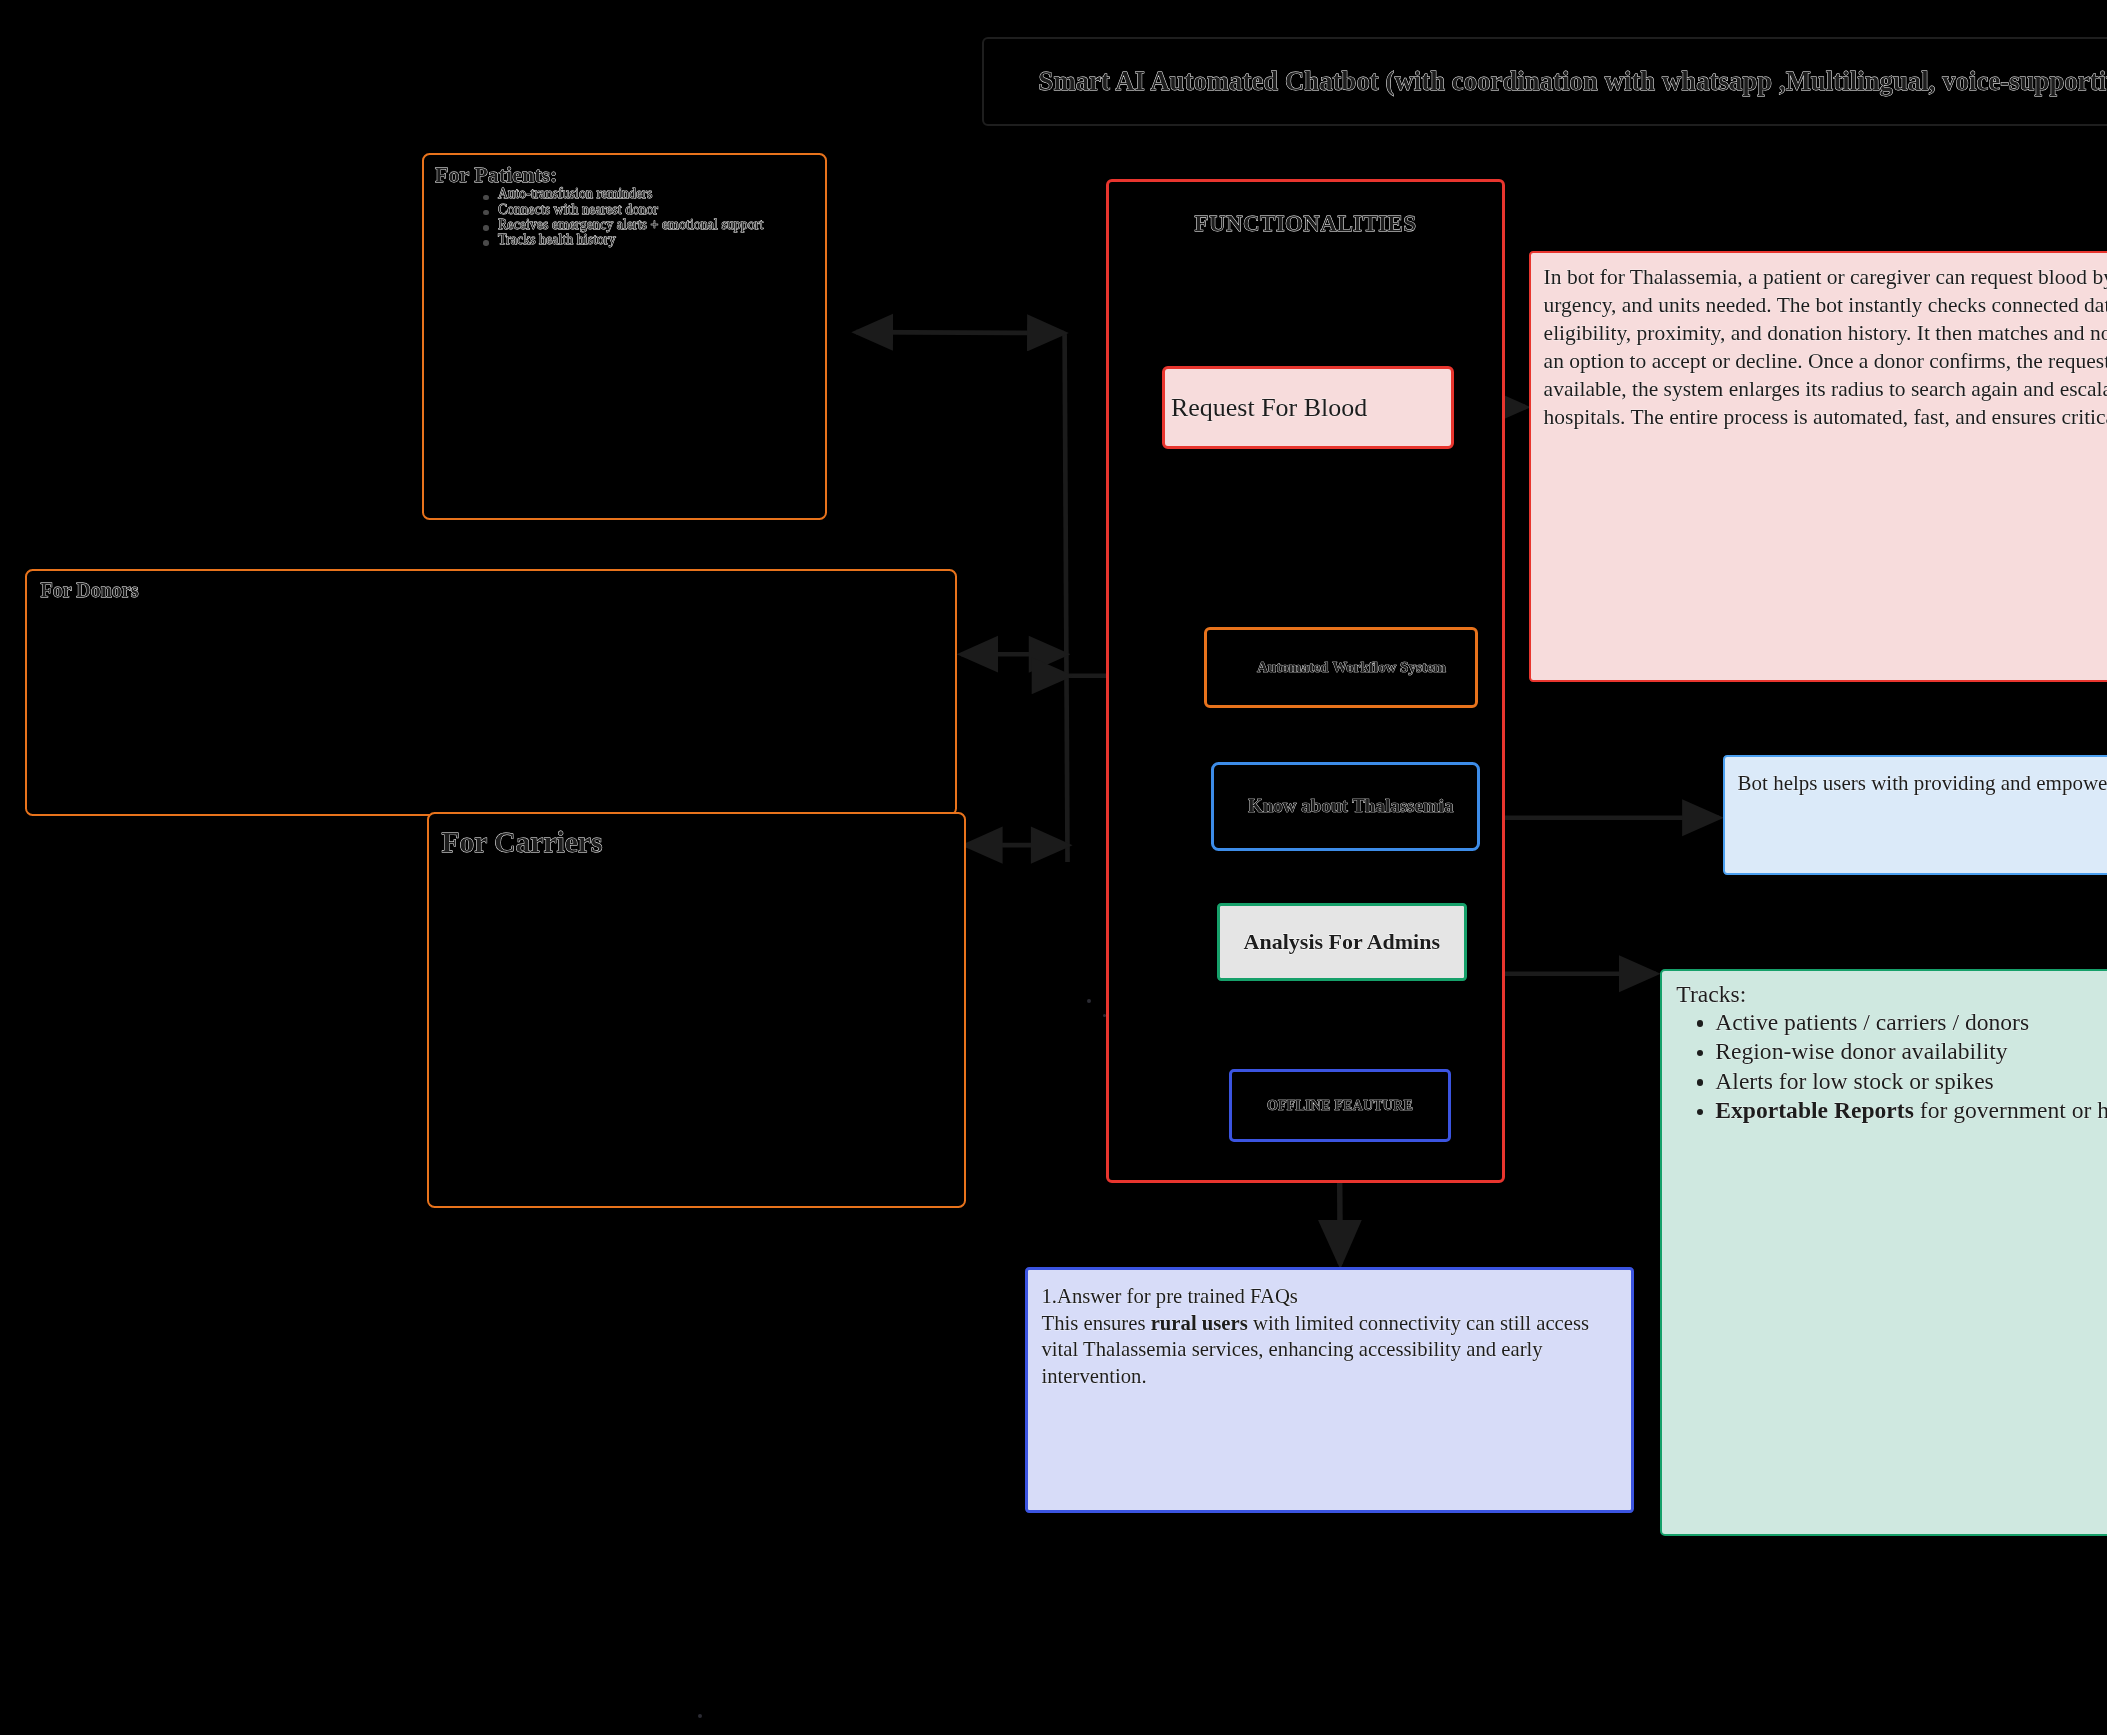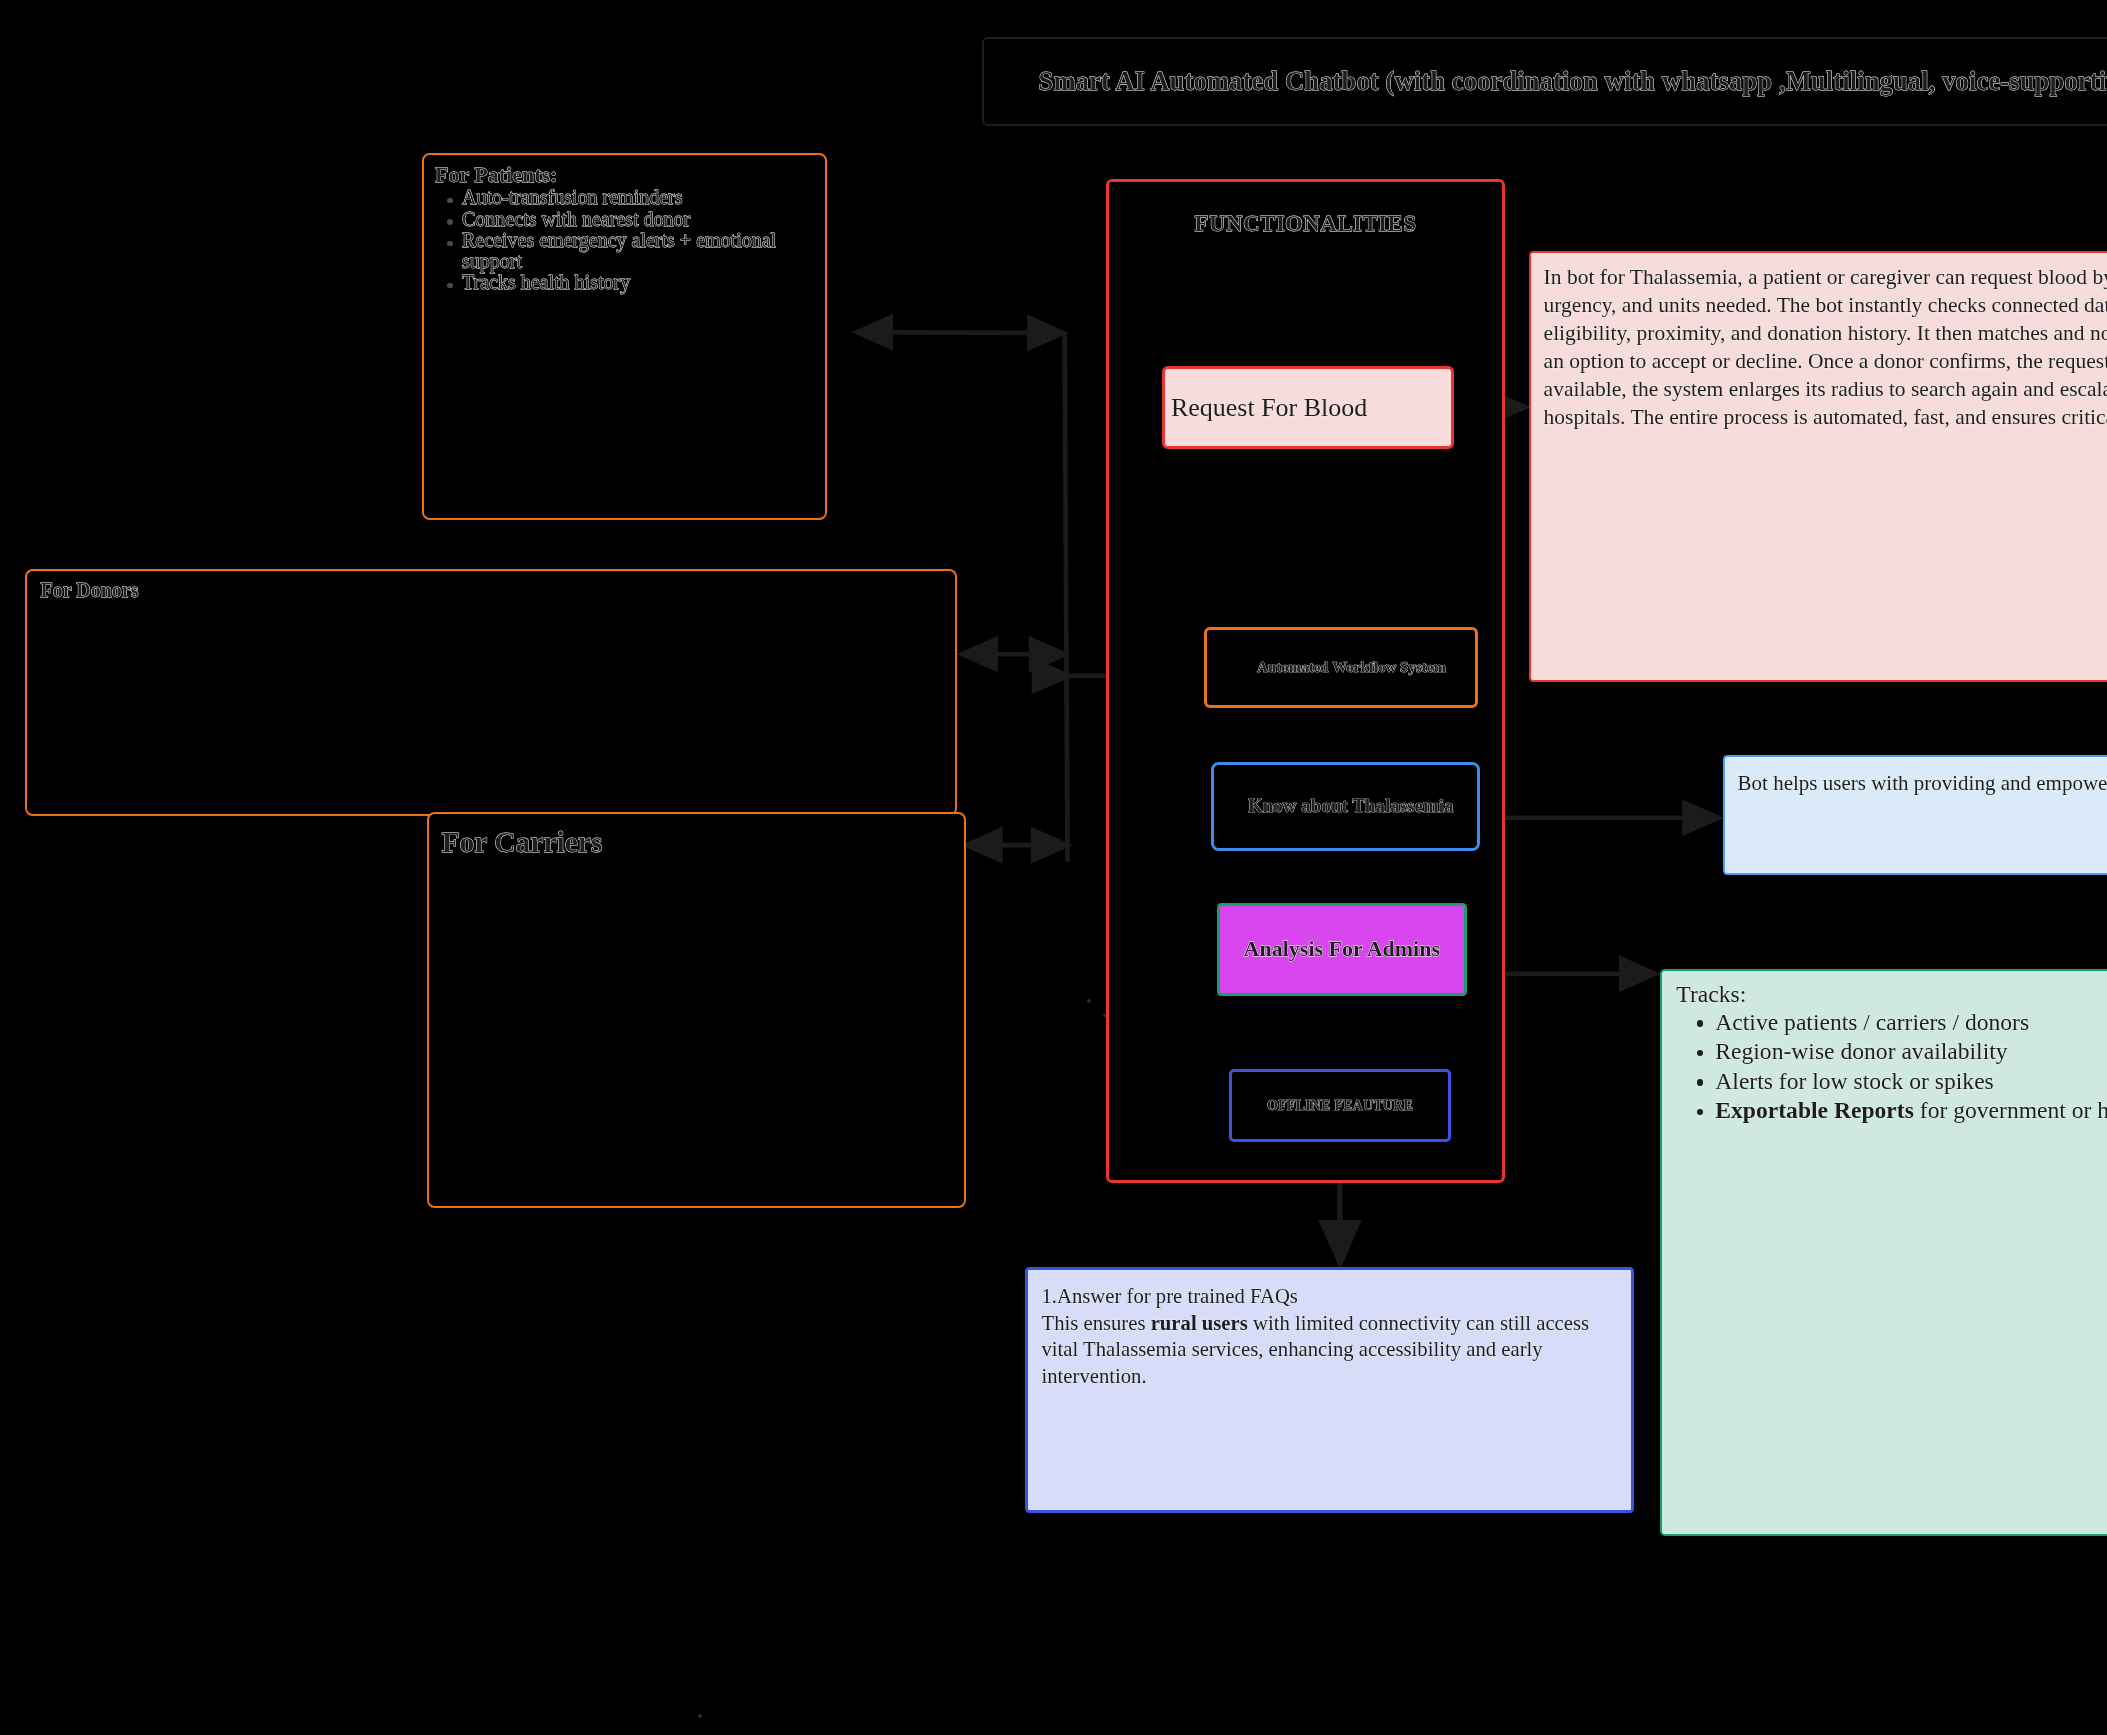--- a/index.html
+++ b/index.html
@@ -50,21 +50,21 @@
   #patients-card .card-head{font-size:22px;margin:0 0 1.7px 0;}
   #donors-card .card-head{font-size:20px;margin:0 0 14.3px 0;}
   #carriers-card .card-head{font-size:29.5px;margin:1.7px 0 7.6px 0;}
 
   ul.bul{margin:0;padding:0 0 0 27px;list-style:none;}
   ul.bul li{position:relative;}
   ul.bul li::before{
     content:"";position:absolute;left:-15px;top:.52em;
     width:5.5px;height:5.5px;border-radius:50%;background:#4a4a4a;
   }
-  #patients-card ul.bul li{font-size:20px;line-height:1.03;margin-bottom:0.8px;}
+  #patients-card ul.bul li{font-size:14px;line-height:1.03;margin-bottom:0.8px;margin-left:36px;}
   #donors-card ul.bul{padding-left:23px;}
   #donors-card ul.bul li{font-size:14.8px;line-height:1.05;margin-bottom:12.6px;}
   #donors-card ul.bul li::before{left:-13.5px;width:4.6px;height:4.6px;}
   #carriers-card ul.bul{padding-left:29.5px;}
   #carriers-card ul.bul li{font-size:24px;line-height:1.06;margin-bottom:2.5px;}
   #carriers-card ul.bul li::before{left:-17px;width:6.3px;height:6.3px;}
 
   
   #func-panel{
     left:1106px;top:179px;width:399px;height:1004px;
@@ -87,22 +87,22 @@
     padding-left:50px;
   }
   #node-workflow .lbl{font-size:15px;line-height:1.18;font-weight:700;}
   #node-know{
     left:1211px;top:762px;width:269px;height:89px;
     border:3.8px solid #3d8ce8;border-radius:7.6px;background:#000;
     padding-left:34px;
   }
   #node-know .lbl{font-size:19px;line-height:1.16;font-weight:700;}
   #node-analysis{
-    left:1217px;top:903px;width:250px;height:93px;
-    border:3.4px solid #16a06a;border-radius:4.2px;background:#d946ef;
+    left:1217px;top:903px;width:250px;height:78px;
+    border:3.4px solid #16a06a;border-radius:4.2px;background:#e5e5e5;
     padding-left:23.6px;
   }
   #node-analysis .lbl{font-size:22px;line-height:1.12;font-weight:700;}
   #node-offline{
     left:1229px;top:1069px;width:222px;height:73px;
     border:3.4px solid #3b54e0;border-radius:5px;background:#000;
     justify-content:center;
   }
   #node-offline .lbl{font-size:14px;font-weight:700;letter-spacing:0.2px;}
 

